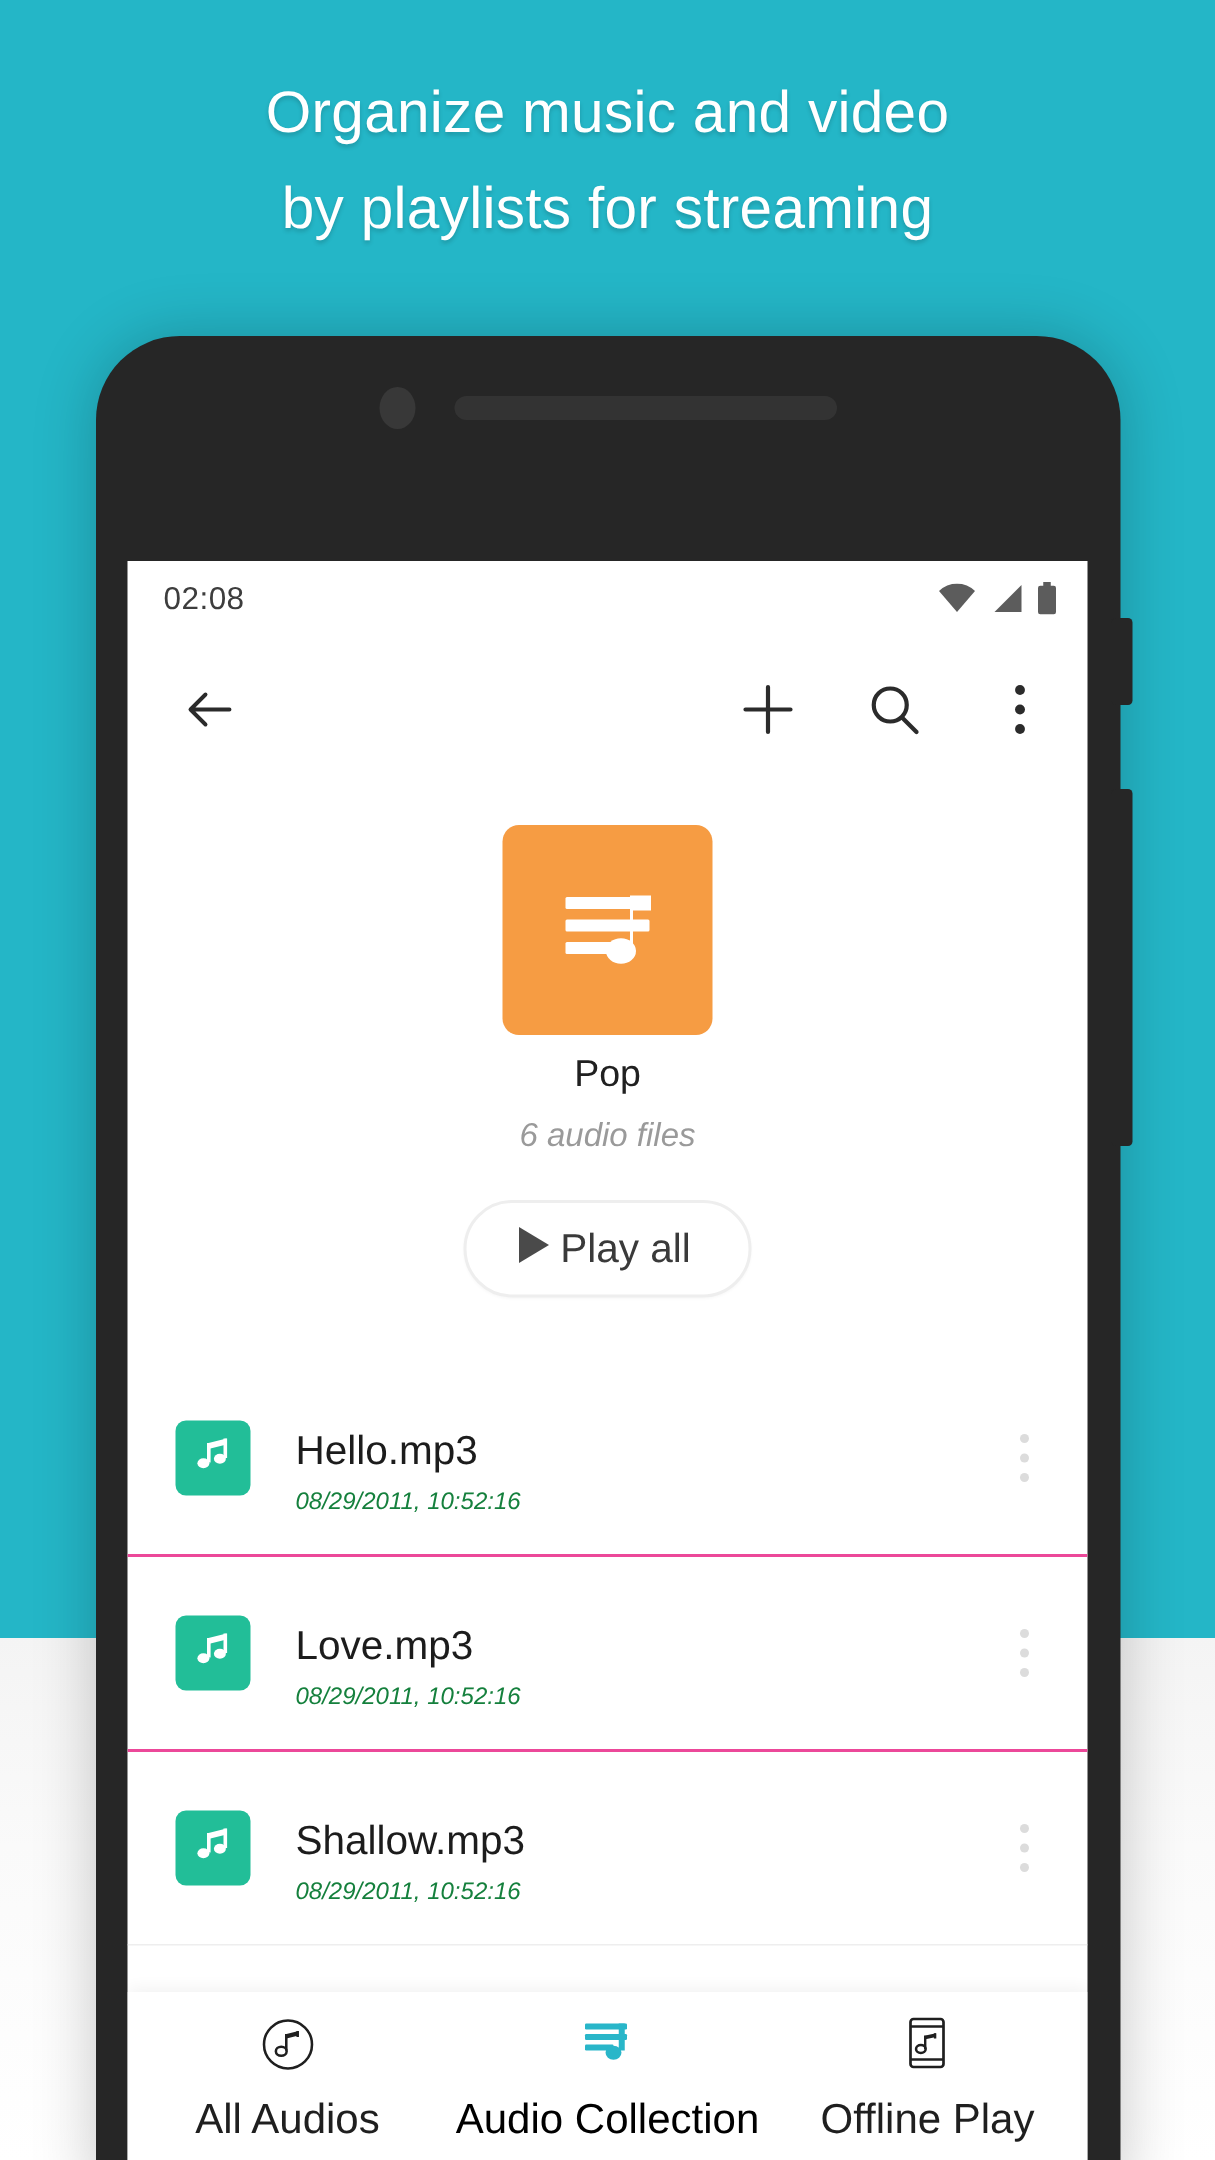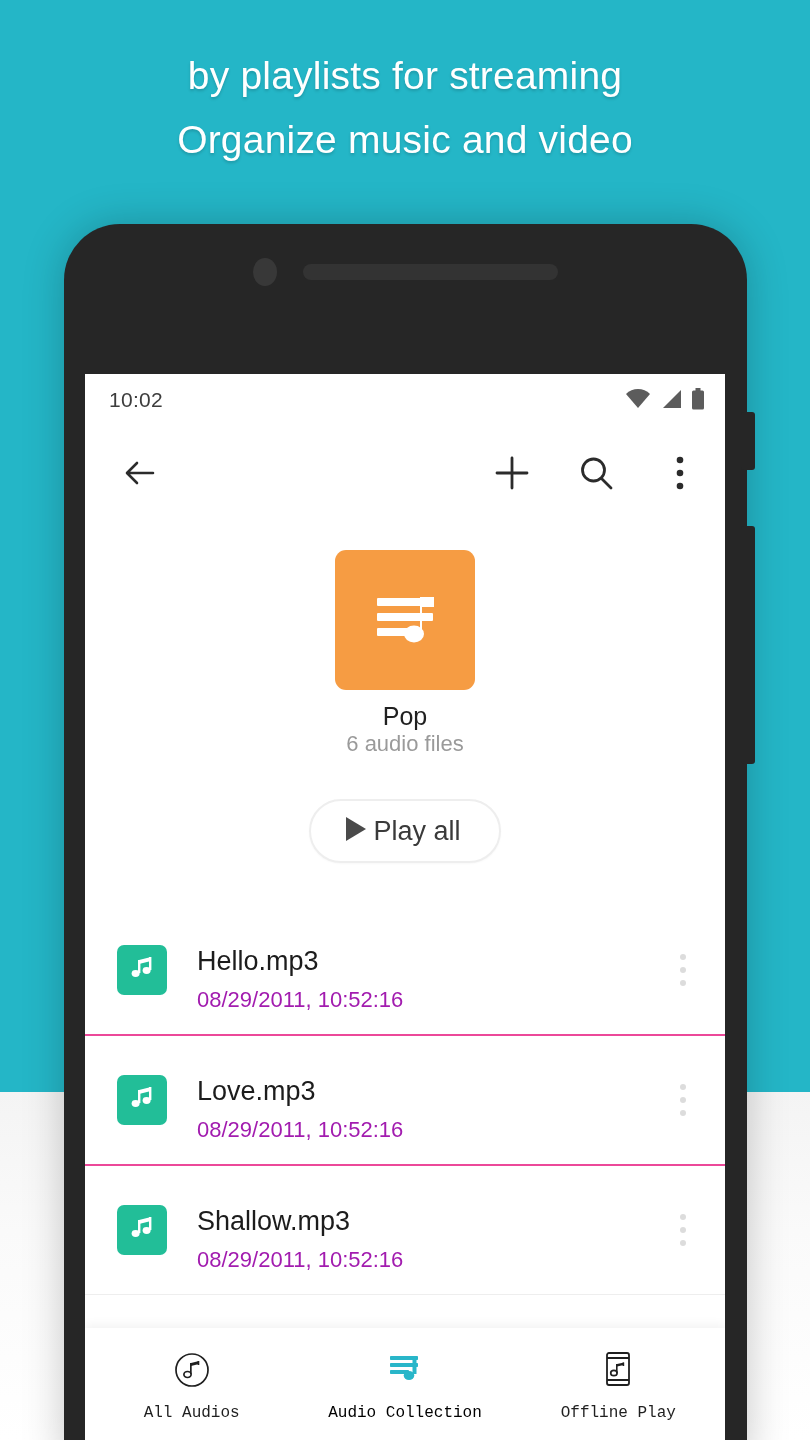--- a/index.html
+++ b/index.html
@@ -47,73 +47,73 @@
   .tb-left{position:absolute;left:28px;top:22px;width:54px;height:54px;
            display:flex;align-items:center;justify-content:center;cursor:pointer;}
   .tb-actions{position:absolute;right:18px;top:22px;display:flex;align-items:center;gap:30px;}
   .tb-btn{width:54px;height:54px;display:flex;align-items:center;justify-content:center;cursor:pointer;}
 
   
   .pl-header{text-align:center;padding-top:14px;}
   .pl-art{width:140px;height:140px;margin:0 auto;border-radius:11px;
           display:flex;align-items:center;justify-content:center;}
   .pl-title{margin-top:12px;font-size:25px;color:#202020;}
-  .pl-sub{font-size:22px;color:#9a9a9a;}
+  .pl-sub{margin-top:13px;font-size:22px;color:#9a9a9a;font-style:italic;}
   .playall-wrap{margin-top:30px;display:flex;justify-content:center;}
   .playall{display:inline-flex;align-items:center;gap:4px;
            border:2px solid #eeeeee;border-radius:34px;padding:14px 38px 14px 32px;
-           background:#fff;cursor:pointer;box-shadow:0 1px 2px rgba(0,0,0,0.03);margin-top:12px;}
+           background:#fff;cursor:pointer;box-shadow:0 1px 2px rgba(0,0,0,0.03);}
   .playall .lbl{font-size:27px;color:#3a3a3a;}
 
   
   .tracklist{margin-top:43px;}
   .track{position:relative;height:128px;display:flex;align-items:center;
          border-top:2px solid #ec4899;cursor:pointer;}
   .track:first-child{border-top:none;}
   .tr-icon{width:50px;height:50px;margin-left:32px;border-radius:7px;
            display:flex;align-items:center;justify-content:center;flex:0 0 auto;}
   .tr-text{margin-left:30px;flex:1 1 auto;min-width:0;margin-top:19px;}
   .tr-name{font-size:27px;color:#1c1c1c;line-height:1.15;}
-  .tr-date{margin-top:9px;font-size:22px;color:#a21caf;}
+  .tr-date{margin-top:9px;font-size:16px;color:#15803d;font-style:italic;}
   .tr-more{width:56px;margin-right:14px;display:flex;flex-direction:column;align-items:center;
            gap:7px;cursor:pointer;flex:0 0 auto;}
   .tr-more i{display:block;width:6px;height:6px;border-radius:50%;background:#dcdcdc;}
 
   
   .bottomnav{position:absolute;left:0;bottom:0;width:640px;height:118px;background:#ffffff;
              box-shadow:0 -3px 10px rgba(0,0,0,0.055);display:flex;}
   .navitem{flex:1 1 0;display:flex;flex-direction:column;align-items:center;
            justify-content:center;gap:11px;cursor:pointer;padding-bottom:6px;}
-  .nav-lbl{font-size:16px;color:#1f1f1f;font-family:Liberation Mono, monospace;}
+  .nav-lbl{font-size:28px;color:#1f1f1f;}
   .nav-lbl.active{color:#000000;}
   .navicon{height:46px;display:flex;align-items:flex-end;justify-content:center;}
 </style>
 </head>
 <body>
 
 <div class="stage">
 
   <div class="bg-teal"></div>
   <div class="bg-bottom"></div>
 
   <div class="headline">
+    <div>Organize music and video</div>
     <div>by playlists for streaming</div>
-    <div>Organize music and video</div>
   </div>
 
   <div class="phone">
     <div class="cam"></div>
     <div class="speaker"></div>
     <div class="btn-side s1"></div>
     <div class="btn-side s2"></div>
 
     <div class="screen">
 
       <div class="statusbar">
-        <div class="clock">10:02</div>
+        <div class="clock">02:08</div>
         <div class="sysicons">
           <span>
             <svg width="26" height="20" viewBox="0 0 26 20">
                 <path d="M1 5 A17 17 0 0 1 25 5 L13 19 Z" fill="#5c5c5c"></path>
               </svg>
           </span>
           <span>
             <svg width="22" height="20" viewBox="0 0 22 20">
                 <path d="M21 1 L21 19 L3 19 Z" fill="#5c5c5c"></path>
               </svg>

